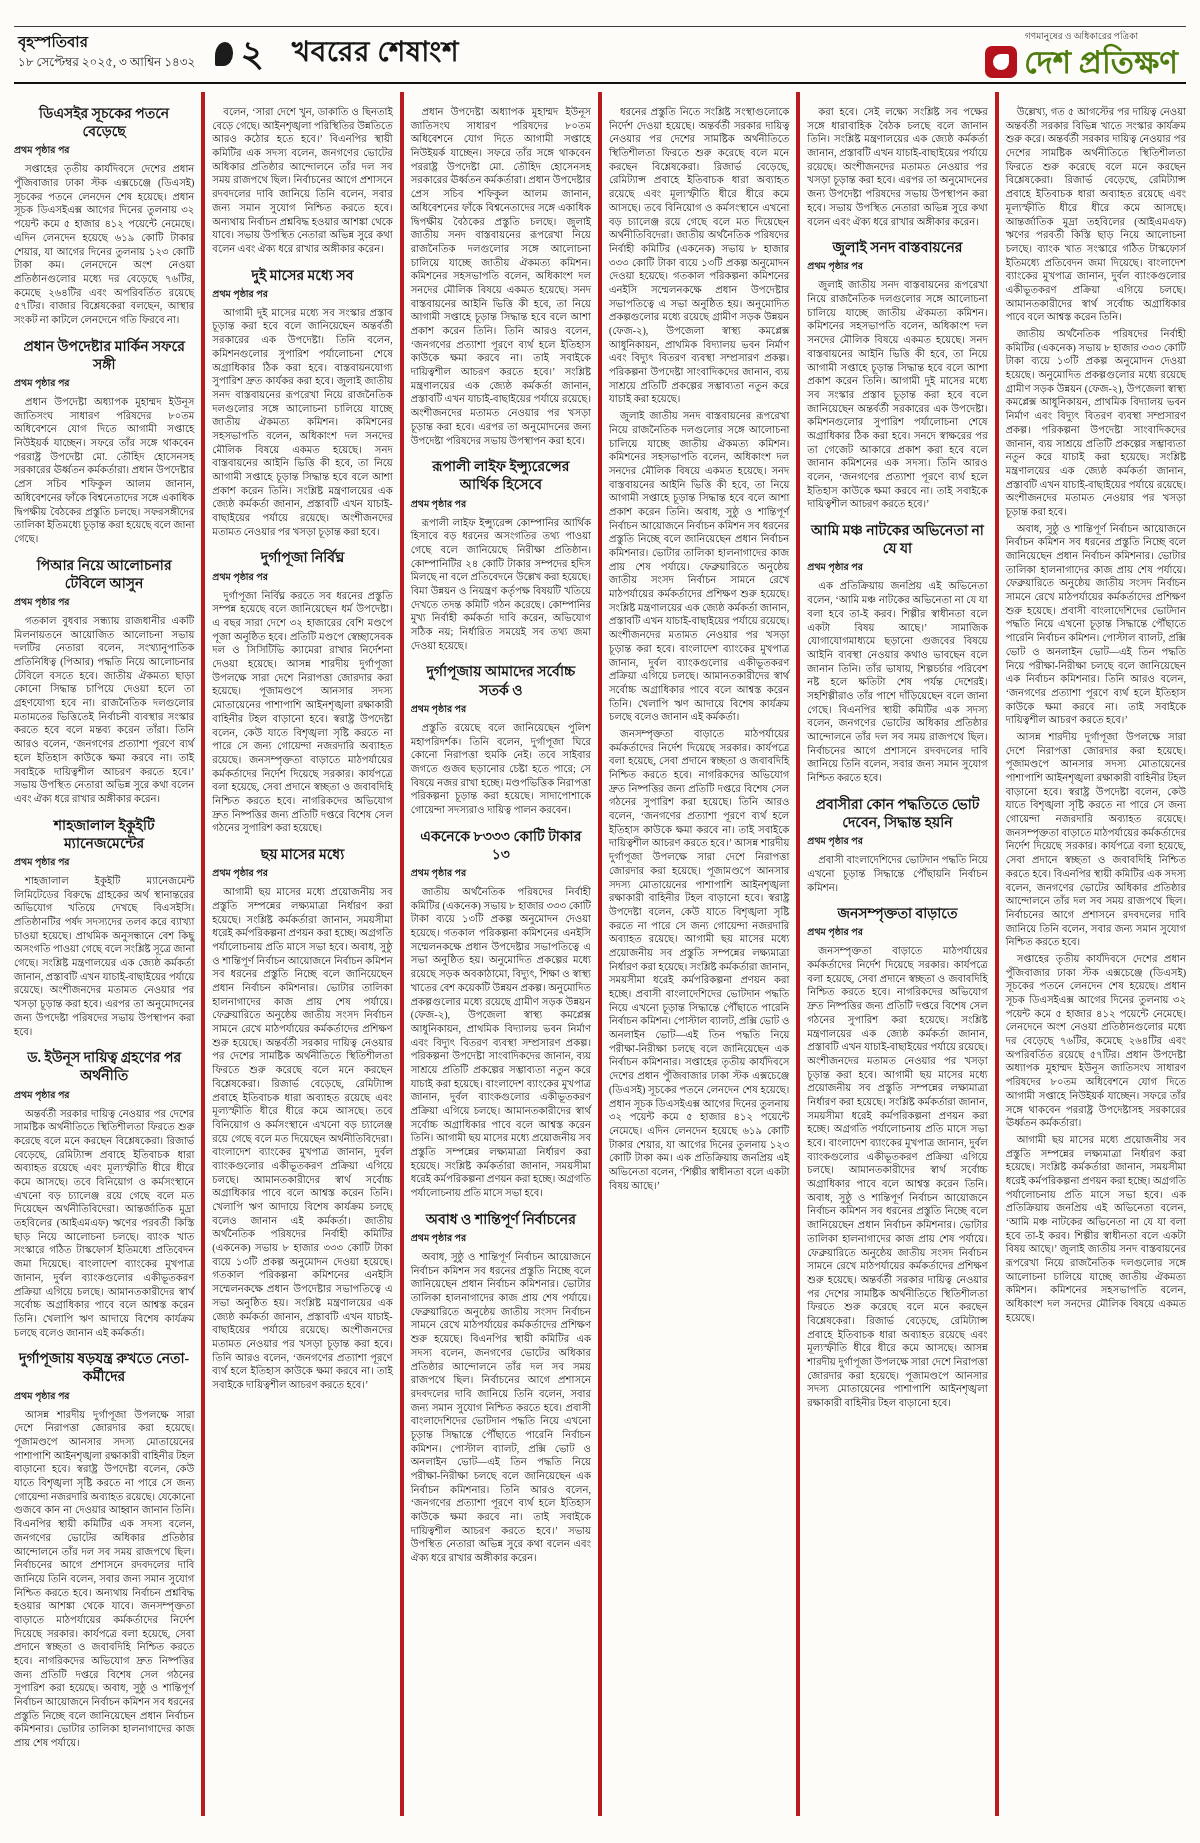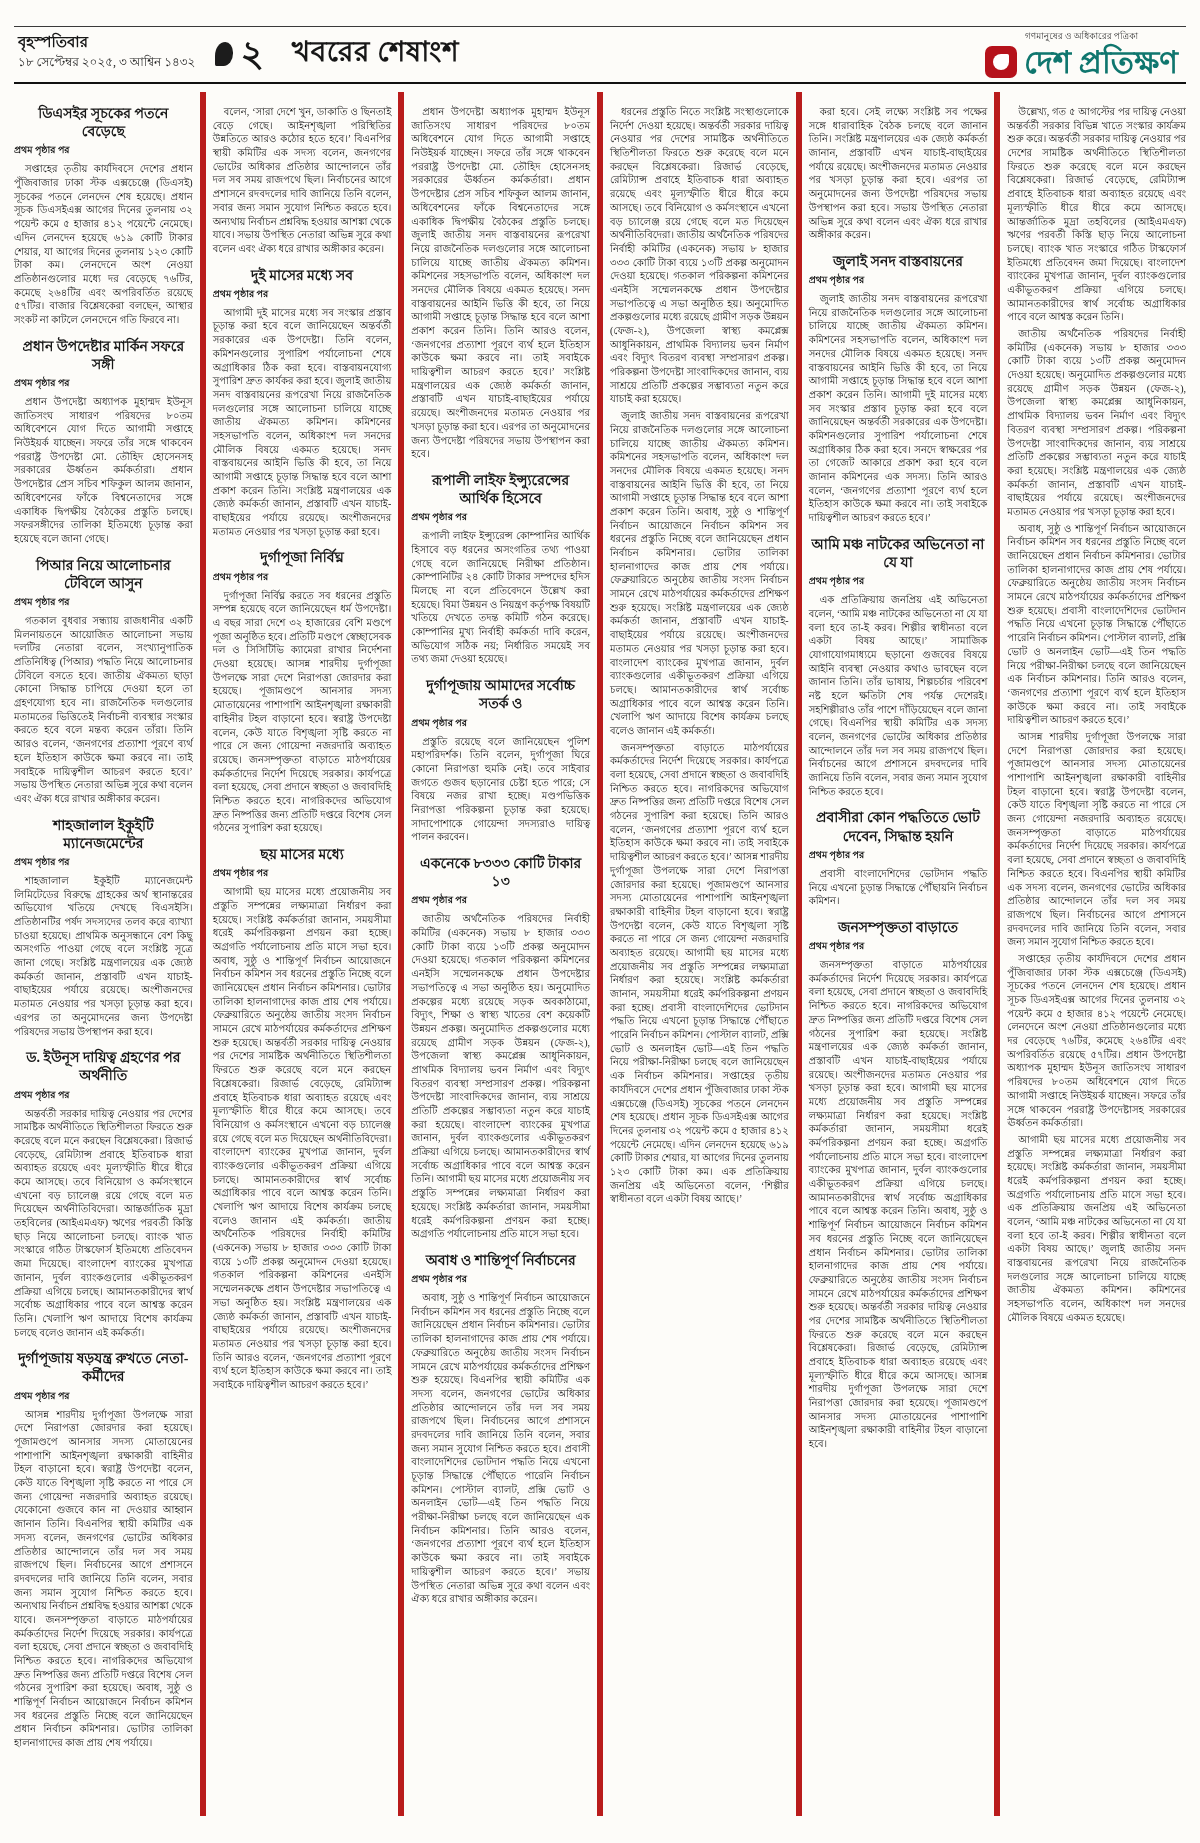--- a/index.html
+++ b/index.html
@@ -53,21 +53,21 @@
   
   .content {
     display: flex;
     margin-top: 8px;
     height: 1724px;
     overflow: hidden;
   }
   .col {
     flex: 1 1 0;
     padding: 0 7px;
-    border-left: 6px solid #b91c1c;
+    border-left: 4px solid #b91c1c;
     overflow: hidden;
     box-sizing: border-box;
   }
   .col:first-child { border-left: none; padding-left: 0; }
   .col:last-child  { padding-right: 0; }
   .headline {
     font-size: 14px; line-height: 1.3; text-align: center;
     margin: 11px 2px 2px; font-weight: bold;
   }
   .continued {
@@ -91,21 +91,21 @@
     </div>
     <div class="pagenum">
       <span class="ornament"></span>
       <span class="pagenum-digit">২</span>
     </div>
     <h1 class="section-title">খবরের শেষাংশ</h1>
     <div class="logo">
       <div class="tagline">গণমানুষের ও অধিকারের পত্রিকা</div>
       <div class="logo-row">
         <span class="logo-icon" id="logo-icon" style="background: rgb(181, 18, 27);"></span>
-        <span class="paper-name" id="paper-name" style="color: #0f766e;">দেশ প্রতিক্ষণ</span>
+        <span class="paper-name" id="paper-name" style="color: #4d7c0f;">দেশ প্রতিক্ষণ</span>
       </div>
     </div>
   </header>
 
   <main class="content" id="columns">
       <div class="col">
         <h3 class="headline">ডিএসইর সূচকের পতনে বেড়েছে</h3>
         <p class="continued">প্রথম পৃষ্ঠার পর</p>
         <p class="body">সপ্তাহের তৃতীয় কার্যদিবসে দেশের প্রধান পুঁজিবাজার ঢাকা স্টক এক্সচেঞ্জে (ডিএসই) সূচকের পতনে লেনদেন শেষ হয়েছে। প্রধান সূচক ডিএসইএক্স আগের দিনের তুলনায় ৩২ পয়েন্ট কমে ৫ হাজার ৪১২ পয়েন্টে নেমেছে। এদিন লেনদেন হয়েছে ৬১৯ কোটি টাকার শেয়ার, যা আগের দিনের তুলনায় ১২৩ কোটি টাকা কম। লেনদেনে অংশ নেওয়া প্রতিষ্ঠানগুলোর মধ্যে দর বেড়েছে ৭৬টির, কমেছে ২৬৪টির এবং অপরিবর্তিত রয়েছে ৫৭টির। বাজার বিশ্লেষকেরা বলছেন, আস্থার সংকট না কাটলে লেনদেনে গতি ফিরবে না।</p>
         <h3 class="headline">প্রধান উপদেষ্টার মার্কিন সফরে সঙ্গী</h3>

